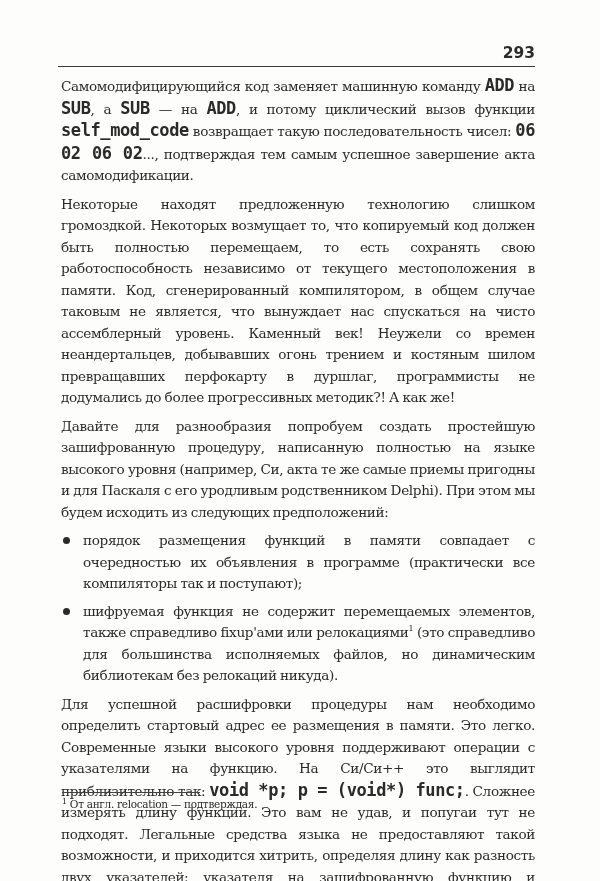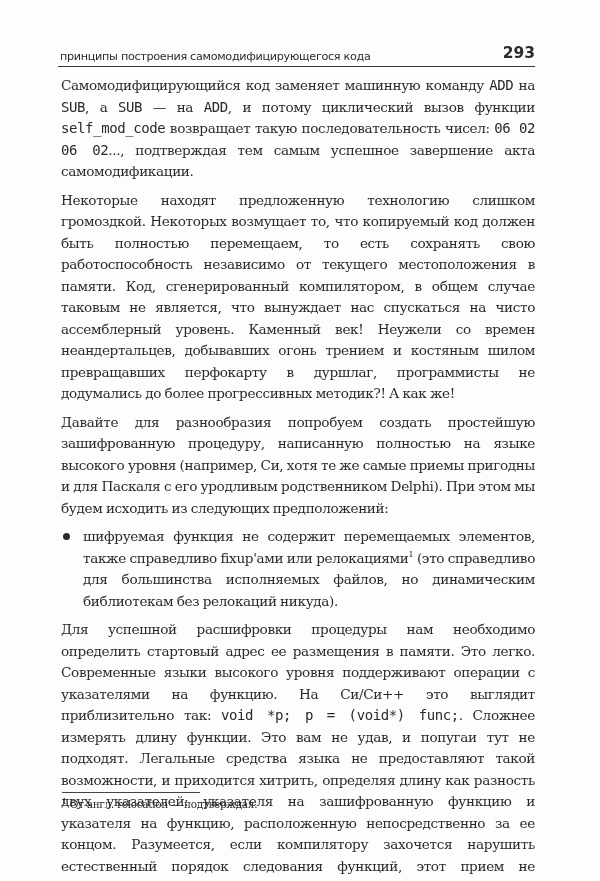--- a/index.html
+++ b/index.html
@@ -19,53 +19,53 @@
     position: absolute; right: 0; top: 0px;
     font-family: "DejaVu Sans", sans-serif; font-size: 15.5px; font-weight: bold; color: #2b2b2b;
   }
   .content {
     position: absolute; left: 61px; top: 75px; width: 474px;
   }
   p {
     margin: 0 0 7px 0; font-size: 13.6px; line-height: 21.5px; text-align: justify;
     letter-spacing: -0.35px; word-spacing: -0.5px; hyphens: manual;
   }
-  code { font-family: "DejaVu Sans Mono", monospace; font-size: 14px; letter-spacing: -0.4px; }
+  code { font-family: "DejaVu Sans Mono", monospace; font-size: 17px; letter-spacing: -0.4px; font-weight: bold; }
   ul { list-style: none; margin: 0 0 7px 0; padding: 0; }
   li {
     position: relative; padding-left: 22px; font-size: 13.6px; line-height: 21.5px;
     text-align: justify; letter-spacing: -0.35px; word-spacing: -0.5px; margin-bottom: 6px;
   }
   .bullet {
     position: absolute; left: 2px; top: 7px; width: 7px; height: 7px; border-radius: 50%; background: #2a2a2a;
   }
   sup { font-size: 8px; line-height: 0; }
   .footnote-rule {
     position: absolute; left: 62px; top: 792px; width: 138px; border-top: 1px solid #444;
   }
   .footnote {
     position: absolute; left: 62px; top: 797px; font-size: 10.5px; line-height: 14px; letter-spacing: -0.3px;
   }
 </style>
 </head>
 <body>
 
 <div class="header">
-  <span class="running-title">принципы построения самомодифицирующегося кода</span>
   <span class="page-number">293</span>
 </div>
 
 <div class="content">
   <p><span>Самомодифицирующийся код заменяет машинную команду </span><code>ADD</code><span> на </span><code>SUB</code><span>, а </span><code>SUB</code><span> — на </span><code>ADD</code><span>, и потому циклический вызов функции </span><code>self_mod_code</code><span> возвращает такую последовательность чисел: </span><code>06 02 06 02</code><span>..., подтверждая тем самым успешное завершение акта самомодификации.</span></p>
 
   <p>Некоторые находят предложенную технологию слишком громоздкой. Некоторых возмущает то, что копируемый код должен быть полностью перемещаем, то есть сохранять свою работоспособность независимо от текущего местоположения в памяти. Код, сгенерированный компилятором, в общем случае таковым не является, что вынуждает нас спускаться на чисто ассемблерный уровень. Каменный век! Неужели со времен неандертальцев, добывавших огонь трением и костяным шилом превращавших перфокарту в дуршлаг, программисты не додумались до более прогрессивных методик?! А как же!</p>
 
-  <p>Давайте для разнообразия попробуем создать простейшую зашифрованную процедуру, написанную полностью на языке высокого уровня (например, Си, хотя те же самые приемы пригодны и для Паскаля с его уродливым родственником Delphi). При этом мы будем исходить из следующих предположений:</p>
+  <p>Давайте для разнообразия попробуем создать простейшую зашифрованную процедуру, написанную полностью на языке высокого уровня (например, Си, акта те же самые приемы пригодны и для Паскаля с его уродливым родственником Delphi). При этом мы будем исходить из следующих предположений:</p>
 
   <ul>
+    <li><span class="bullet"></span><span>порядок размещения функций в памяти совпадает с очередностью их объявления в программе (практически все компиляторы так и поступают);</span></li>
     <li><span class="bullet"></span><span>шифруемая функция не содержит перемещаемых элементов, также справедливо fixup'ами или релокациями</span><sup>1</sup><span> (это справедливо для большинства исполняемых файлов, но динамическим библиотекам без релокаций никуда).</span></li>
   </ul>
 
   <p><span>Для успешной расшифровки процедуры нам необходимо определить стартовый адрес ее размещения в памяти. Это легко. Современные языки высокого уровня поддерживают операции с указателями на функцию. На Си/Си++ это выглядит приблизительно так: </span><code>void *p; p = (void*) func;</code><span>. Сложнее измерять длину функции. Это вам не удав, и попугаи тут не подходят. Легальные средства языка не предоставляют такой возможности, и приходится хитрить, определяя длину как разность двух указателей: указателя на зашифрованную функцию и указателя на функцию, расположенную непосредственно за ее концом. Разумеется, если компилятору захочется нарушить естественный порядок следования функций, этот прием не сработает и расшифровка пойдет прахом. Так что держите свой хакерский хвост в боевом состоянии!</span></p>
 
 </div>
 
 <div class="footnote-rule"></div>
 <div class="footnote"><sup>1</sup><span> От англ. relocation — подтверждая.</span></div>
 

